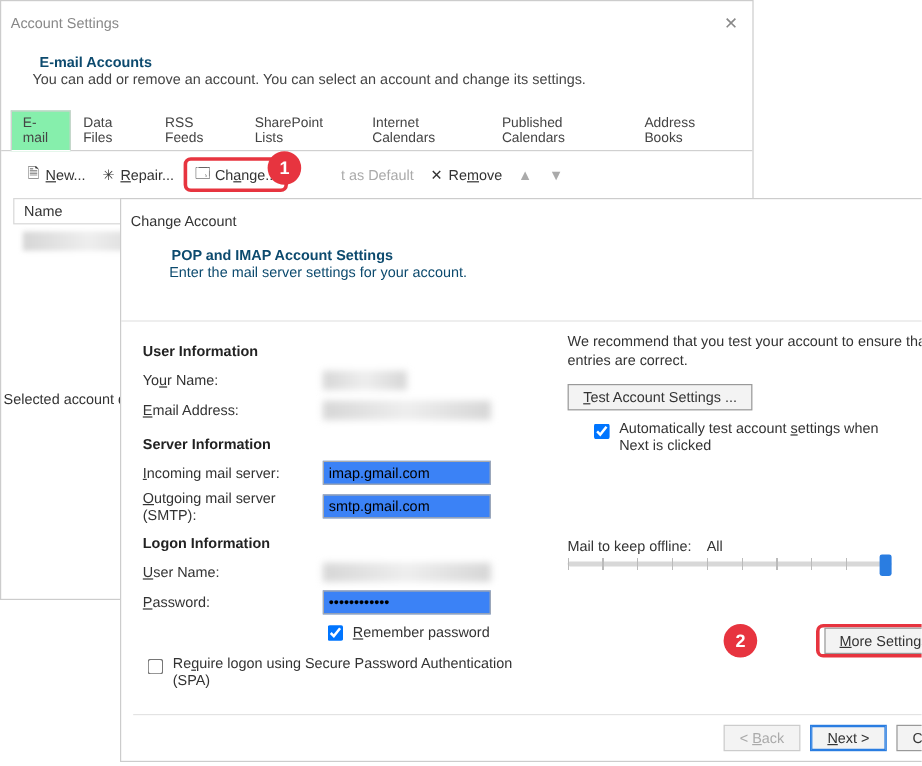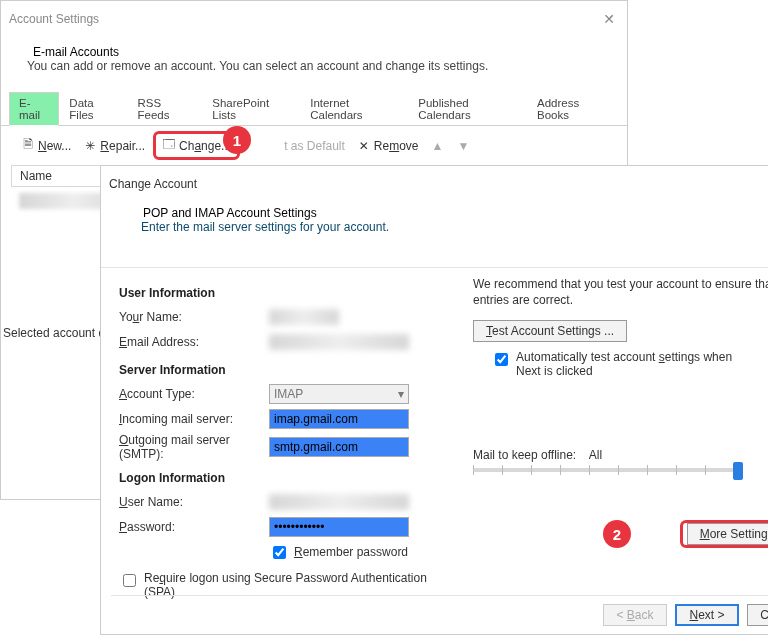--- a/index.html
+++ b/index.html
@@ -26,21 +26,21 @@
     padding: 10px 8px;
     color: #888;
     font-size: 12px;
   }
   .close-x {
     font-size: 14px;
     color: #888;
     cursor: pointer;
     padding: 0 4px;
   }
-  .bold { font-weight: 400; color: #000000; padding-left: 20px; }
+  .bold { font-weight: 700; color: #0c4a6e; padding-left: 20px; }
   .subtext { color: #444; margin-left: 14px; }
   .tabs {
     display: flex;
     border-bottom: 1px solid #d0d0d0;
     margin-top: 18px;
     padding: 0 8px;
   }
   .tab {
     padding: 4px 9px;
     border: 1px solid transparent;
@@ -279,27 +279,20 @@
           <div class="formlabel">Yo<span class="u">u</span>r Name:</div>
           <div class="blurrow" style="width:70px;filter:blur(3px);"></div>
         </div>
       <div class="formrow">
           <div class="formlabel"><span class="u">E</span>mail Address:</div>
           <div class="blurrow" style="width:140px;filter:blur(3px);"></div>
         </div>
 
       <div class="section-head">Server Information</div>
       <div class="formrow">
-          <div class="formlabel"><span class="u">A</span>ccount Type:</div>
-        <div class="combo">
-            <span>IMAP</span>
-            <span>▾</span>
-          </div>
-      </div>
-      <div class="formrow">
           <div class="formlabel"><span class="u">I</span>ncoming mail server:</div>
         <input type="text" value="imap.gmail.com" style="">
       </div>
       <div class="formrow">
           <div class="formlabel"><span class="u">O</span>utgoing mail server (SMTP):</div>
         <input type="text" value="smtp.gmail.com" style="">
       </div>
 
       <div class="section-head">Logon Information</div>
       <div class="formrow">

